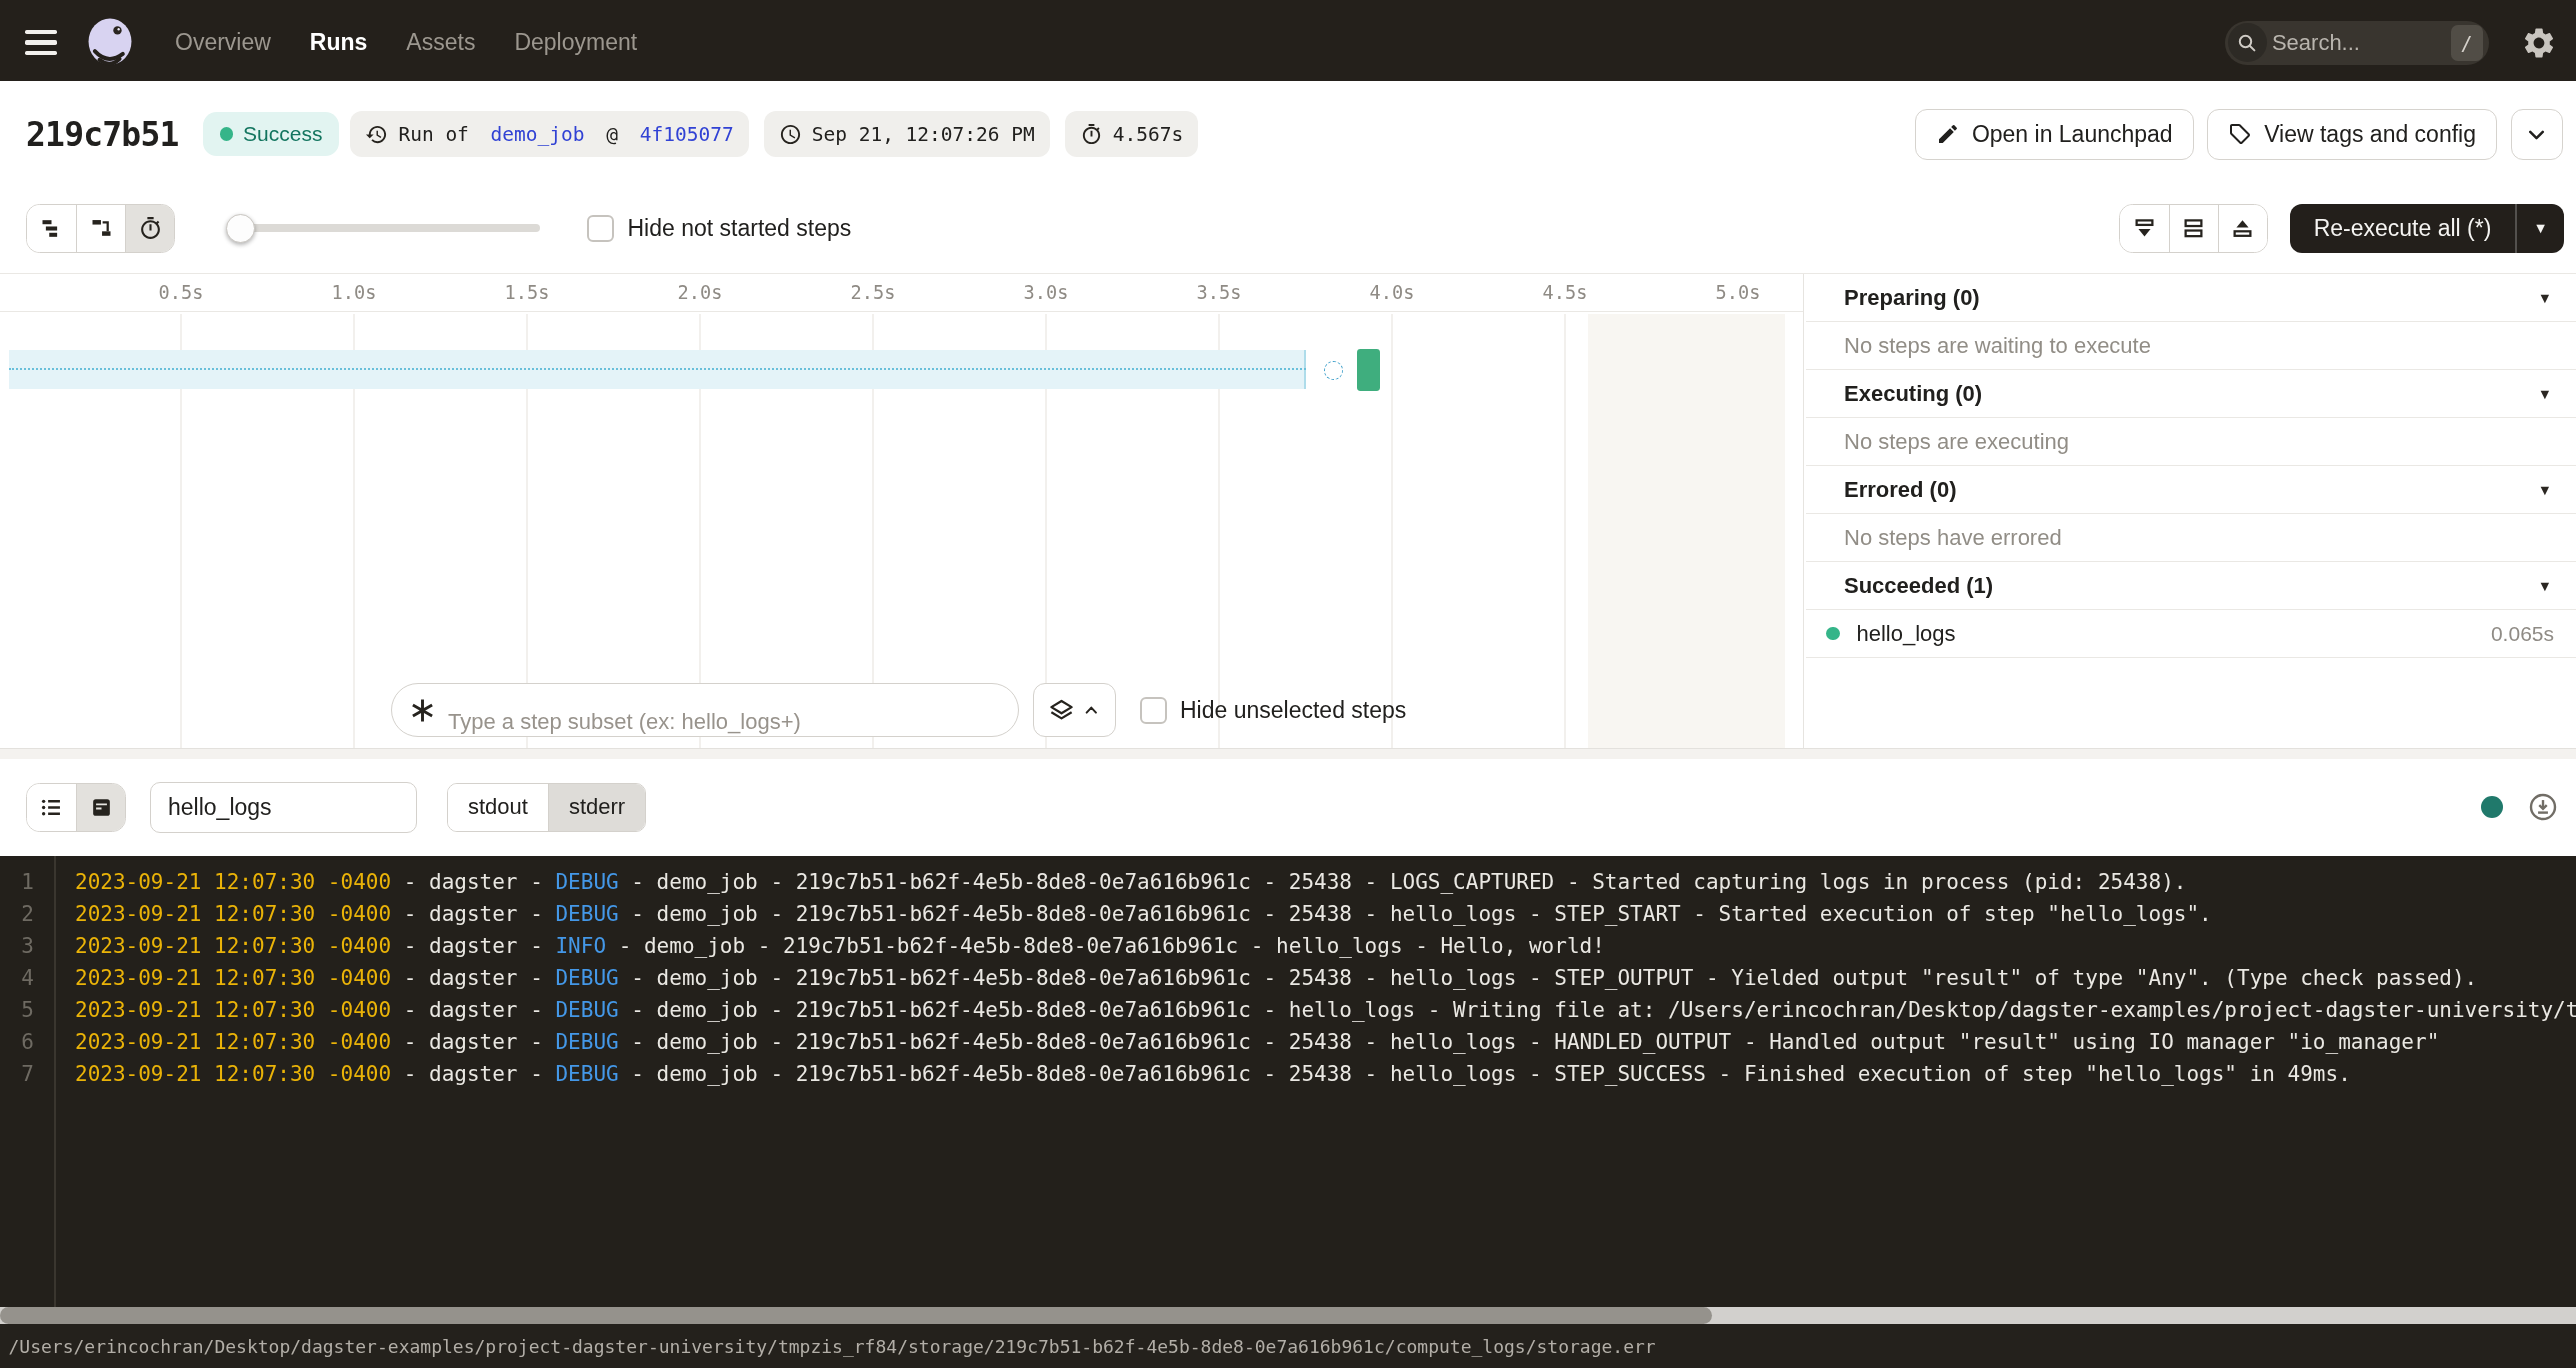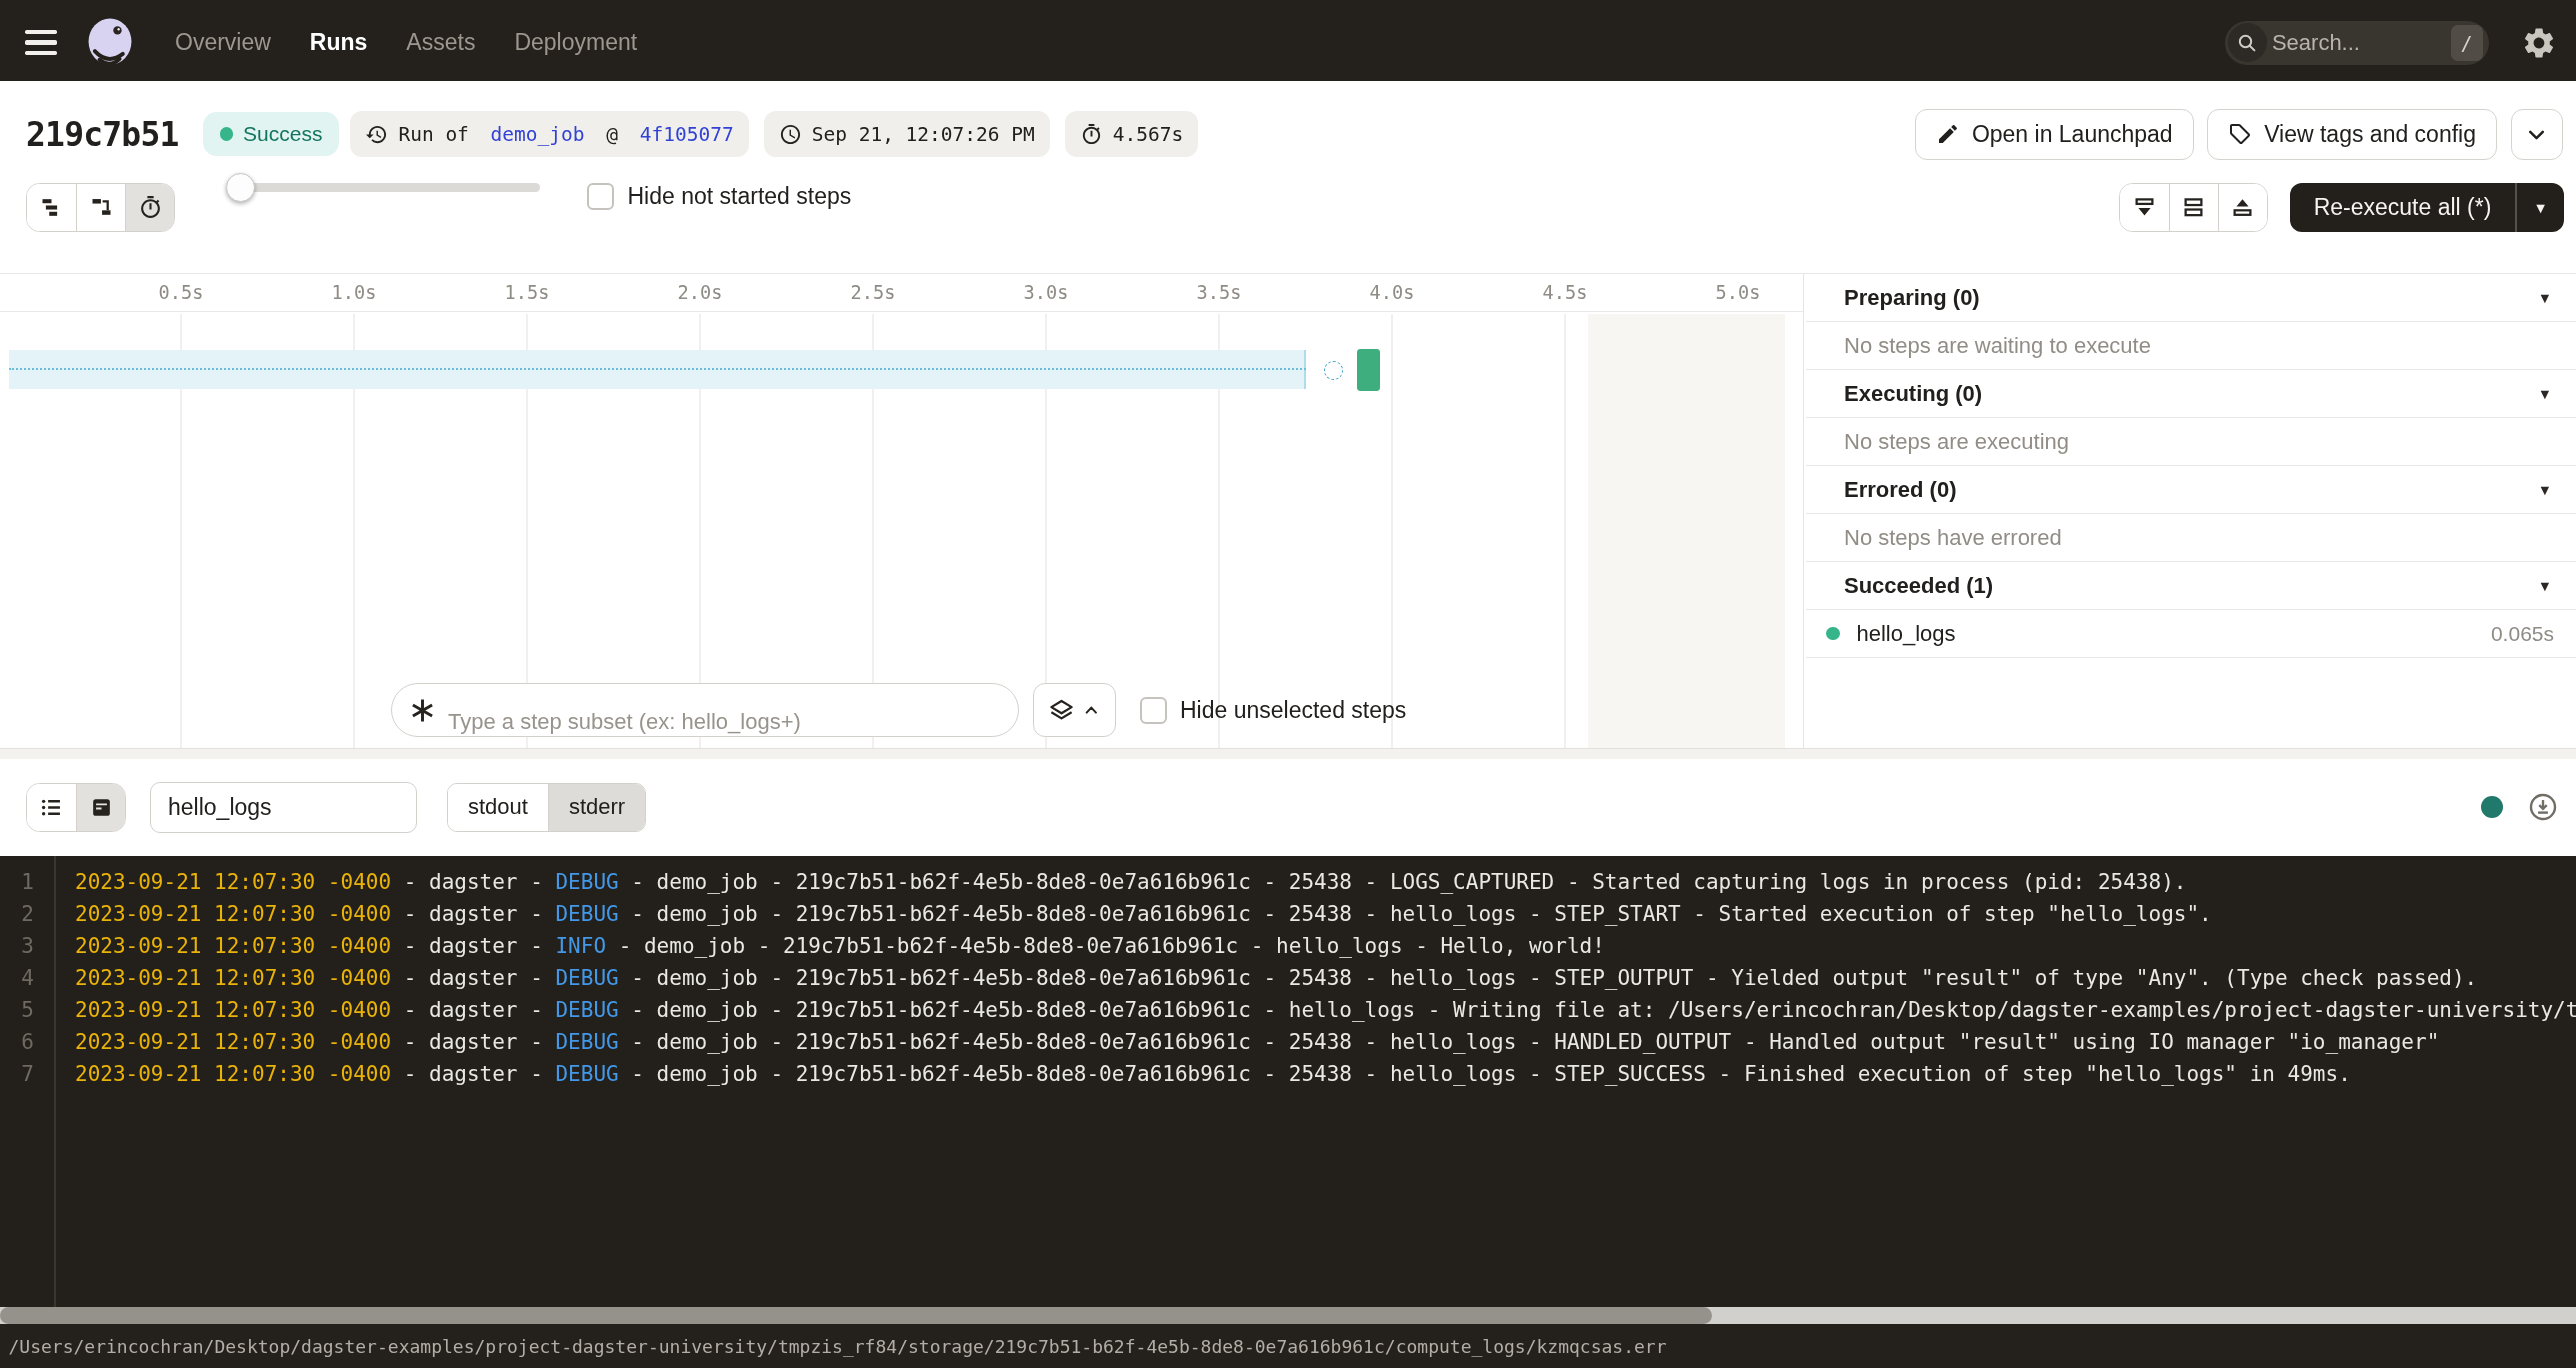--- a/index.html
+++ b/index.html
@@ -37,21 +37,21 @@
   .pill { height:46px; background:#F0EFEC; border-radius:12px; display:flex; align-items:center; gap:10px; padding:0 15px;
           font-family:"DejaVu Sans Mono",monospace; font-size:19.5px; color:#21201E; margin-right:15px; white-space:pre;}
   .pill a { color:#3142D4; text-decoration:none; cursor:pointer; }
   .hdr-buttons { margin-left:auto; display:flex; align-items:center; gap:13.5px; }
   .btn-outline { height:51px; border:1.7px solid #D6D3CE; border-radius:12px; background:#fff; display:flex; align-items:center;
                  gap:12px; padding:0 20px; font-size:23px; color:#21201E; cursor:pointer; }
   .btn-outline.icon-only { width:52px; padding:0; justify-content:center; }
 
   
   .gantt-toolbar { position:absolute; top:183px; left:0; right:0; height:91px; border-bottom:1.7px solid #EAE8E4;
-                   display:flex; align-items:flex-start; padding:0 12px 0 26px; background:#fff; }
+                   display:flex; align-items:center; padding:0 12px 0 26px; background:#fff; }
   .seg-group { display:flex; border:1.7px solid #D4D1CC; border-radius:13.5px; overflow:hidden; background:#fff; }
   .seg-btn { width:49px; height:47px; display:flex; align-items:center; justify-content:center; cursor:pointer; background:#fff; }
   .seg-btn + .seg-btn { border-left:1.7px solid #D4D1CC; }
   .seg-btn.selected { background:#E3E1DD; }
   .zoom-slider { position:relative; width:311px; height:8.5px; border-radius:4.2px; background:#DCDAD6; margin-left:54px; }
   .zoom-knob { position:absolute; left:-3.4px; top:-10px; width:29px; height:29px; border-radius:50%; background:#FDFDFD;
                border:1.7px solid #C9C6C1; box-shadow:0 1.7px 4.2px rgba(0,0,0,.3); cursor:pointer; }
   .checkbox { width:27px; height:27px; border:2.5px solid #C6C3BE; border-radius:6px; background:#fff; cursor:pointer; flex:none;}
   .check-label { font-size:23px; margin-left:13.5px; }
   .gt-right { margin-left:auto; display:flex; align-items:center; gap:22px; }
@@ -408,17 +408,17 @@
         <div class="log-row"><span class="lnum">6</span><span class="ltext"><span class="ts">2023-09-21 12:07:30 -0400</span><span> - dagster - </span><span class="lvl">DEBUG</span><span> - demo_job - 219c7b51-b62f-4e5b-8de8-0e7a616b961c - 25438 - hello_logs - HANDLED_OUTPUT - Handled output "result" using IO manager "io_manager"</span></span></div>
         <div class="log-row"><span class="lnum">7</span><span class="ltext"><span class="ts">2023-09-21 12:07:30 -0400</span><span> - dagster - </span><span class="lvl">DEBUG</span><span> - demo_job - 219c7b51-b62f-4e5b-8de8-0e7a616b961c - 25438 - hello_logs - STEP_SUCCESS - Finished execution of step "hello_logs" in 49ms.</span></span></div>
       </div>
   </div>
 
   <div class="hscroll">
     <div class="hscroll-thumb"></div>
   </div>
 
   <div class="status-bar">
-    <span class="status-path">/Users/erincochran/Desktop/dagster-examples/project-dagster-university/tmpzis_rf84/storage/219c7b51-b62f-4e5b-8de8-0e7a616b961c/compute_logs/kzmqcsas.err</span>
+    <span class="status-path">/Users/erincochran/Desktop/dagster-examples/project-dagster-university/tmpzis_rf84/storage/219c7b51-b62f-4e5b-8de8-0e7a616b961c/compute_logs/storage.err</span>
   </div>
 
 </div>
 
 
 </body></html>

